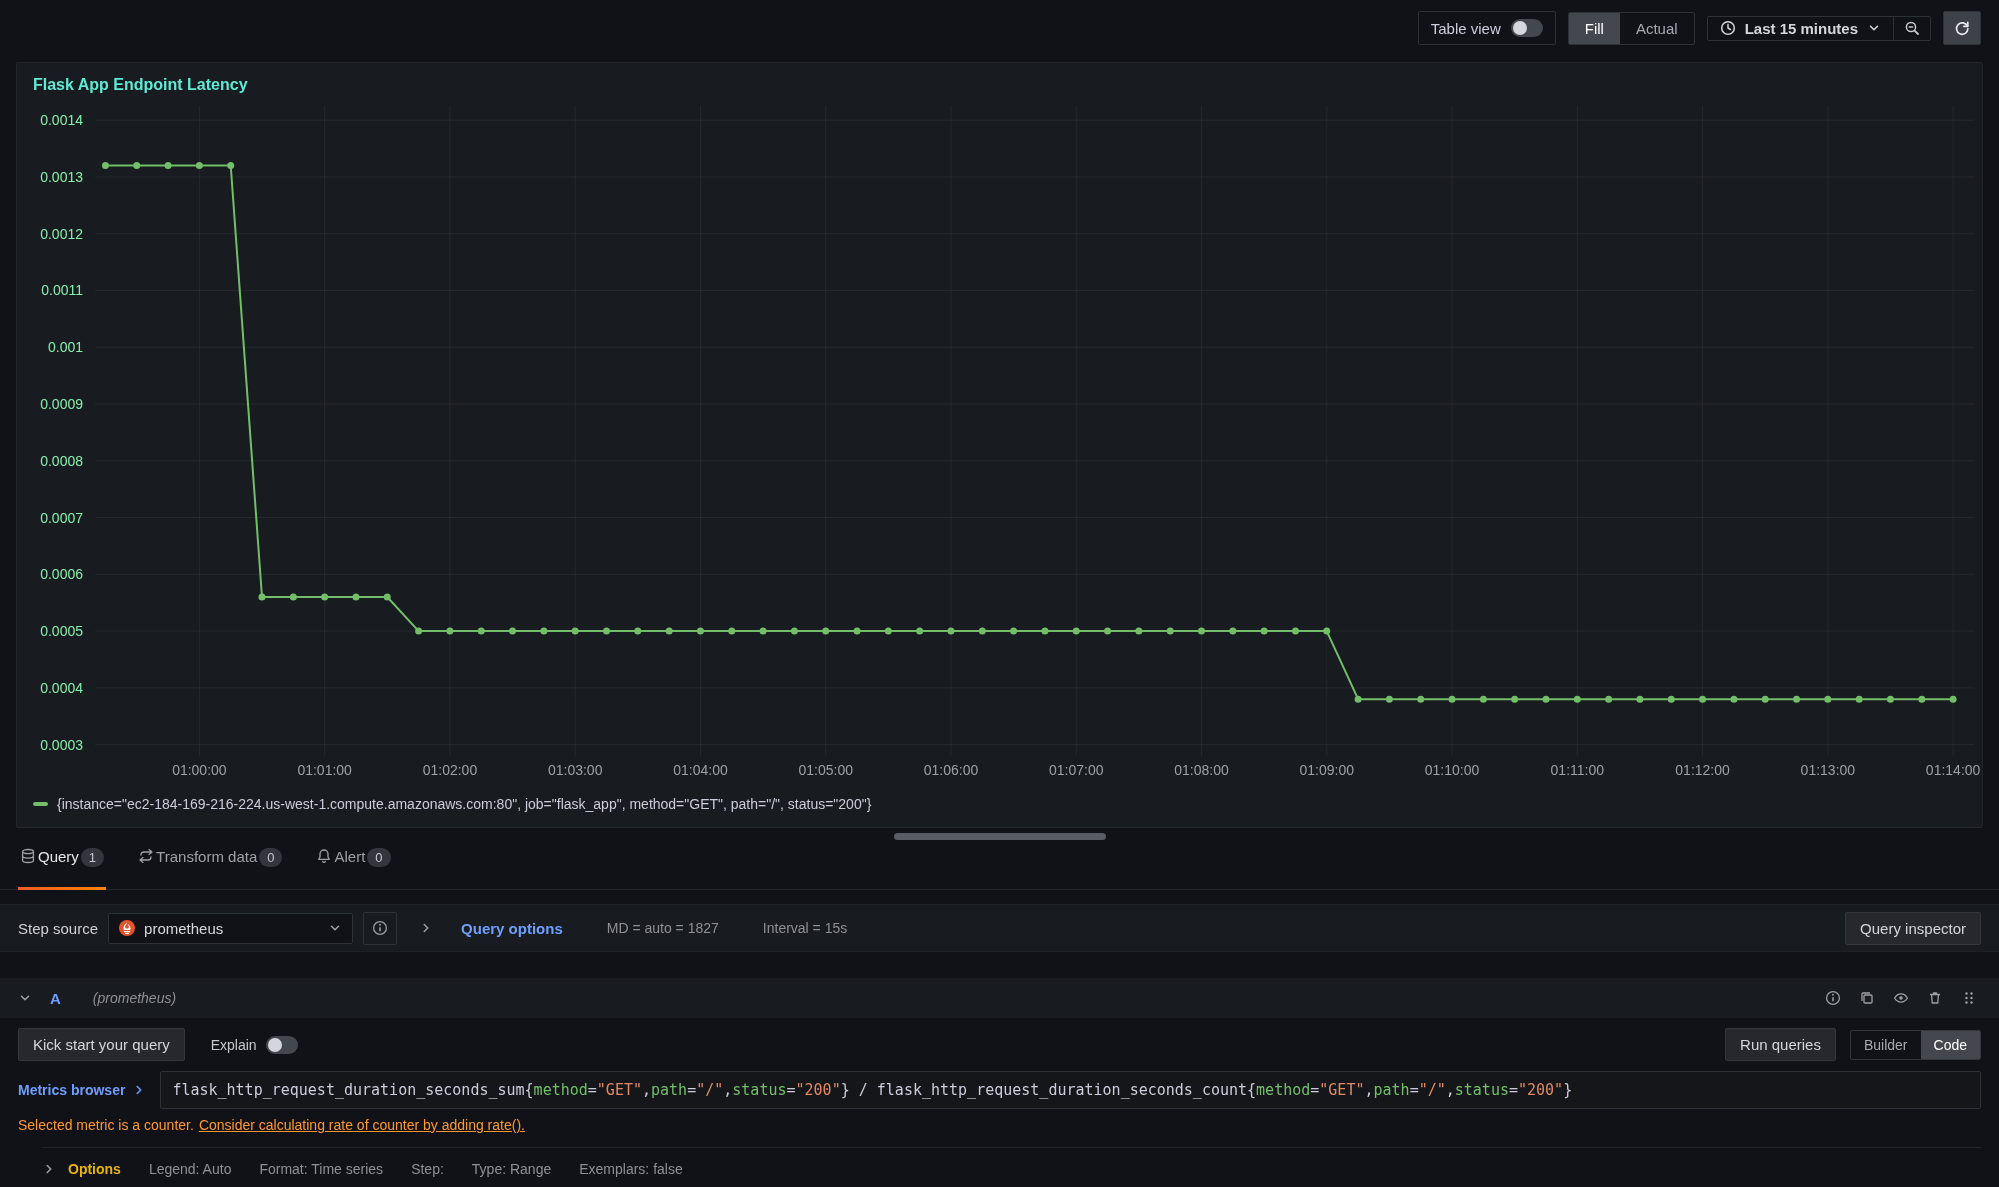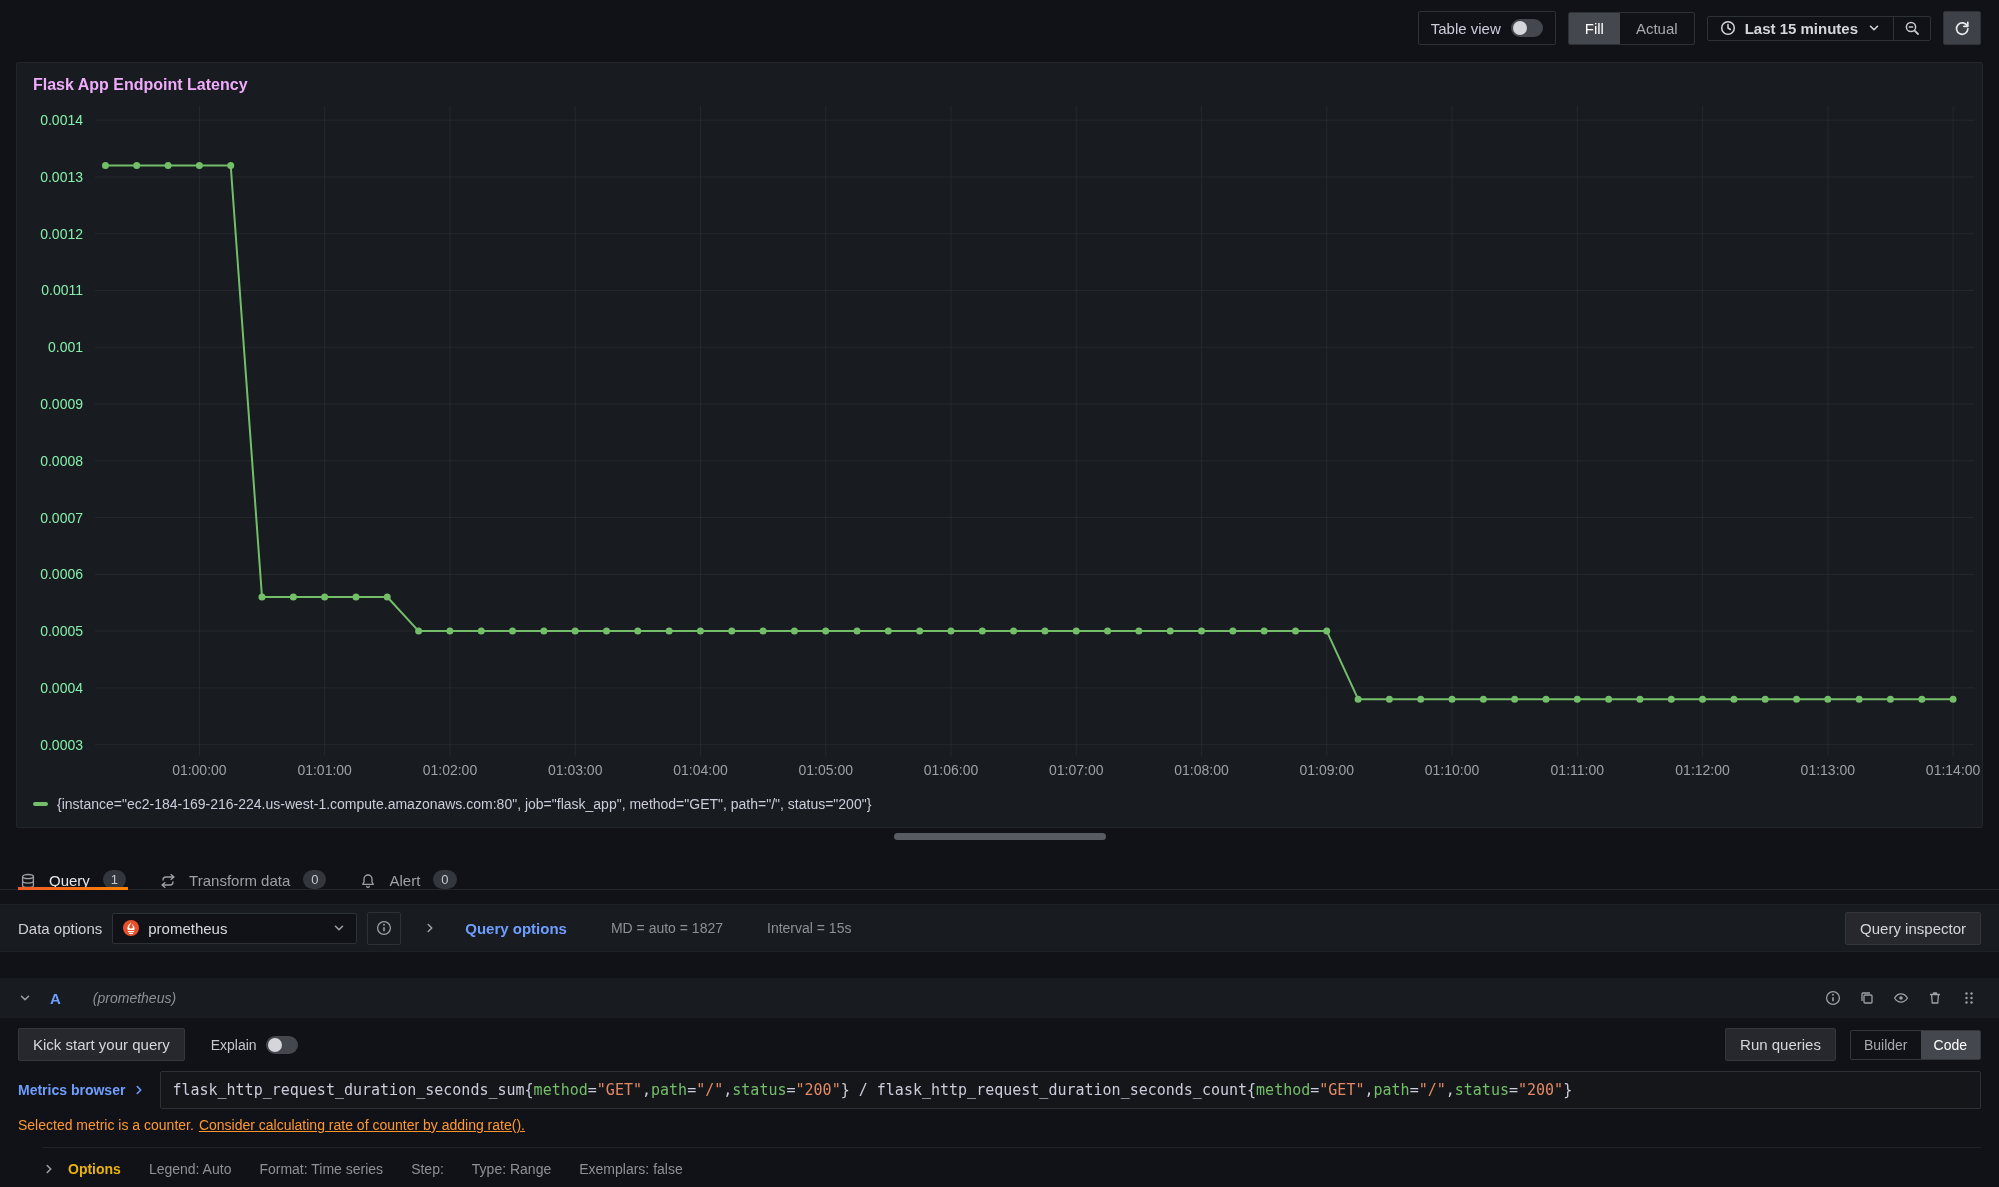--- a/index.html
+++ b/index.html
@@ -19,37 +19,37 @@
   .seg{padding:7px 16px;background:transparent;border:none;color:#a6a9b0;font-size:15px;cursor:pointer;font-family:inherit}
   .seg.active{background:#44474e;color:#ffffff}
   .tp-group{display:flex;align-items:stretch;border:1px solid #2c3235;border-radius:2px}
   .time-picker{display:flex;align-items:center;gap:9px;padding:3px 12px;background:none;border:none;color:#d5d6db;
     font-size:15px;font-weight:bold;cursor:pointer;font-family:inherit}
   .zoom-btn{border:none;border-left:1px solid #2c3235;background:none;color:#c7c8cc;padding:0 10px;display:flex;align-items:center;cursor:pointer}
   .refresh-btn{border:1px solid #2c3235;background:#3e4147;color:#e8e9ec;border-radius:2px;padding:0 10px;height:34px;display:flex;align-items:center;cursor:pointer}
 
   
   .panel{margin:6px 16px 0;height:766px;background:#181b1f;border:1px solid #23252b;border-radius:2px}
-  .panel-title{padding:13px 16px 2px;font-size:16px;font-weight:bold;color:#f0abfc}
+  .panel-title{padding:13px 16px 2px;font-size:16px;font-weight:bold;color:#5eead4}
   .chart-row{display:flex;margin-top:10px}
   .y-gutter{width:78px;position:relative;flex:none}
   .y-tick{position:absolute;right:12px;transform:translateY(-50%);font-size:14px;color:#86efac}
   .plot{flex:1;height:650px;position:relative;margin-right:8px}
   .plot svg{width:100%;height:100%}
   .grid{stroke:rgba(204,204,220,0.08);stroke-width:1}
   .x-labels{position:relative;height:24px;margin:6px 8px 0 78px}
   .x-tick{position:absolute;transform:translateX(-50%);font-size:14px;color:#9da0a7;white-space:nowrap}
   .legend{display:flex;align-items:center;gap:9px;padding:10px 16px 0;font-size:14px;color:#ccccdc}
   .dash{width:15px;height:4px;border-radius:2px;background:#73bf69;flex:none}
 
   .scroll-thumb{width:212px;height:7px;border-radius:4px;background:#585b61;margin:5px auto 0;cursor:grab}
 
   
   .tabs{display:flex;gap:30px;align-items:stretch;padding:0 18px;margin-top:8px;border-bottom:1px solid #23252b;height:42px}
-  .tab{display:flex;align-items:flex-end;gap:13px;color:#9da0a7;position:relative;cursor:pointer;padding:0 2px}
+  .tab{display:flex;align-items:flex-start;gap:2px;color:#9da0a7;position:relative;cursor:pointer;padding:0 2px}
   .tab .tlabel{font-size:15px}
   .tab.active{color:#e6e7ea}
   .tab.active::after{content:"";position:absolute;left:0;right:0;bottom:-1px;height:3px;
     background:linear-gradient(90deg,#f05a28,#fb8404)}
   .badge{background:#33363c;color:#c7c8cc;border-radius:10px;padding:1px 8px;font-size:13px;line-height:17px}
   .ticon{color:#9da0a7;display:flex}
 
   
   .ds-bar{margin-top:14px;background:#181b1f;border-top:1px solid #1f2126;border-bottom:1px solid #1f2126;
     padding:7px 18px;display:flex;align-items:center;gap:10px;height:48px}
@@ -303,21 +303,21 @@
           <path d="M8 2a4 4 0 0 0-4 4v3L2.7 11.3h10.6L12 9V6a4 4 0 0 0-4-4z" fill="none" stroke="currentColor" stroke-width="1.3" stroke-linejoin="round"></path>
           <path d="M6.7 13.4a1.4 1.4 0 0 0 2.6 0" fill="none" stroke="currentColor" stroke-width="1.3" stroke-linecap="round"></path>
         </svg>
     </span>
     <span class="tlabel">Alert</span>
     <span class="badge">0</span>
   </div>
 </nav>
 
 <div class="ds-bar">
-  <span class="ds-label">Data options</span>
+  <span class="ds-label">Step source</span>
   <div class="ds-picker">
     <span class="icon16">
       <svg viewBox="0 0 16 16">
           <circle cx="8" cy="8" r="8" fill="#e6522c"></circle>
           <path d="M8 2.4c.4 1.5-1.9 2.7-1.9 4.5 0 1 .8 1.7 1.9 1.7s1.9-.7 1.9-1.7c0-1.1-.8-1.8-1-2.7 1 .6 2.7 2 2.7 4.1 0 .6-.2 1.2-.5 1.7H4.9a3.6 3.6 0 0 1-.5-1.7c0-1.6.9-2.5 1.3-3.5z" fill="#fff"></path>
           <rect x="4.9" y="11" width="6.2" height="1.2" fill="#fff"></rect>
           <rect x="6" y="12.9" width="4" height="1.1" fill="#fff"></rect>
         </svg>
     </span>
     <span class="name">prometheus</span>

